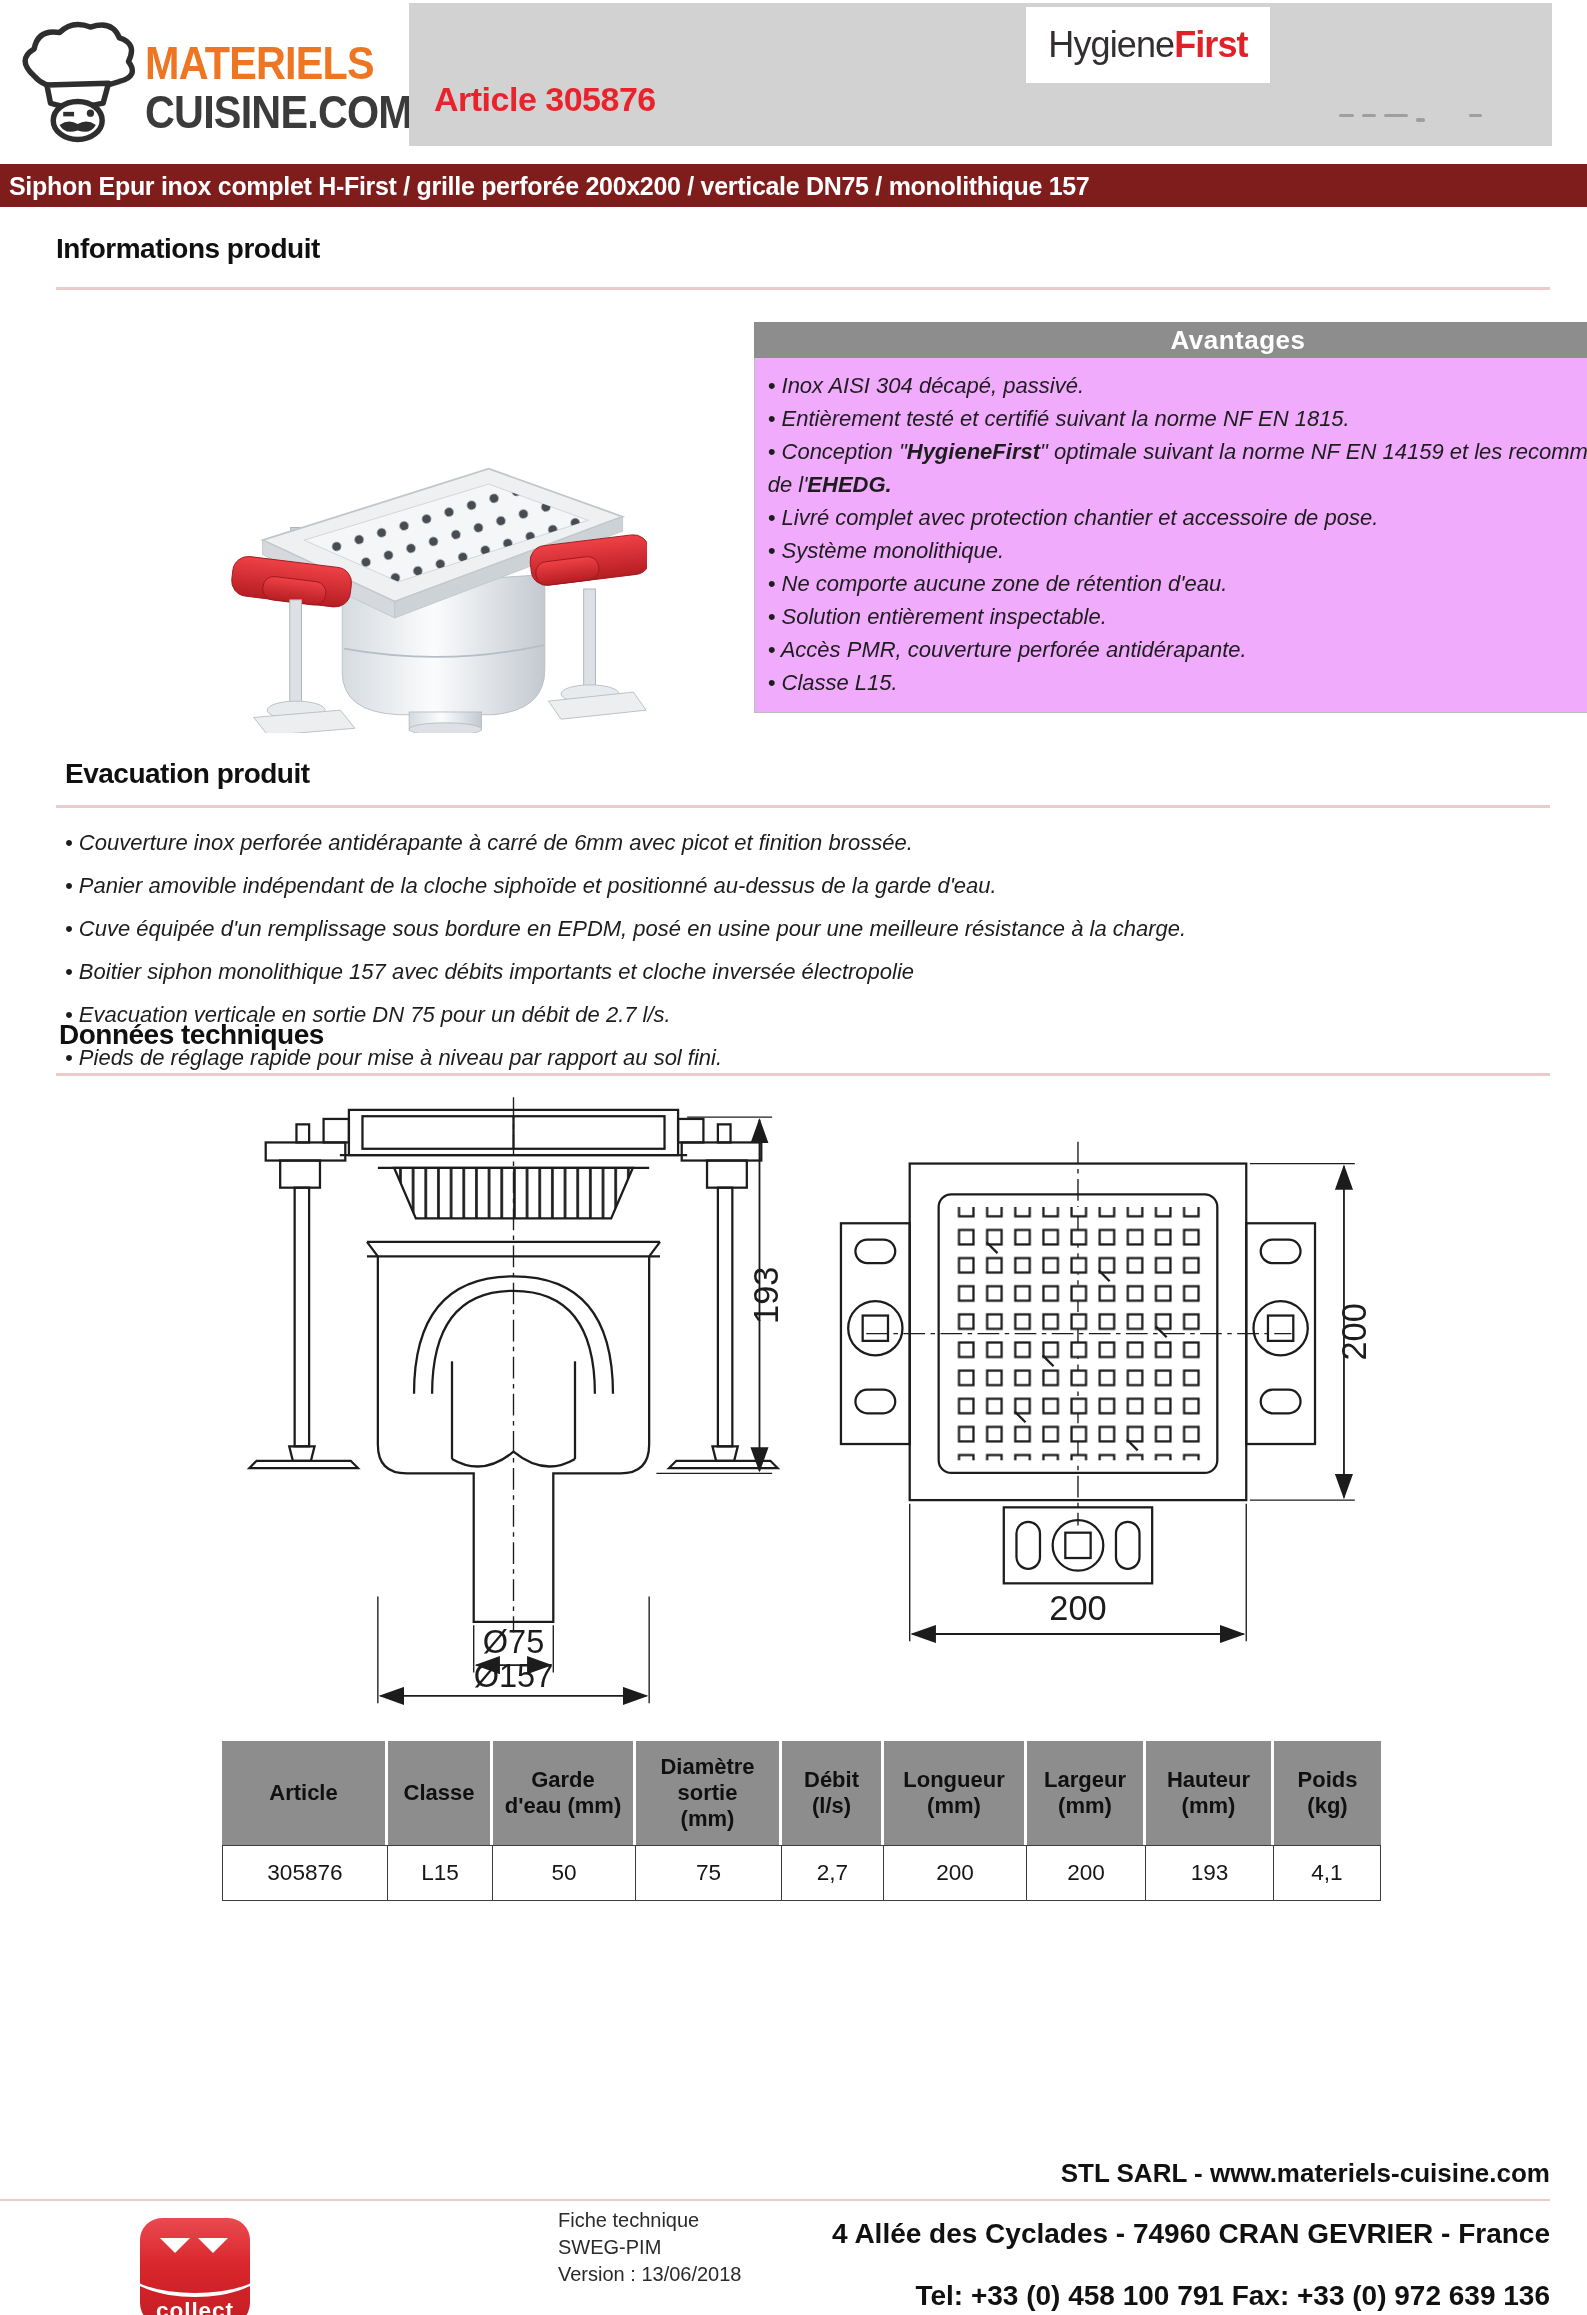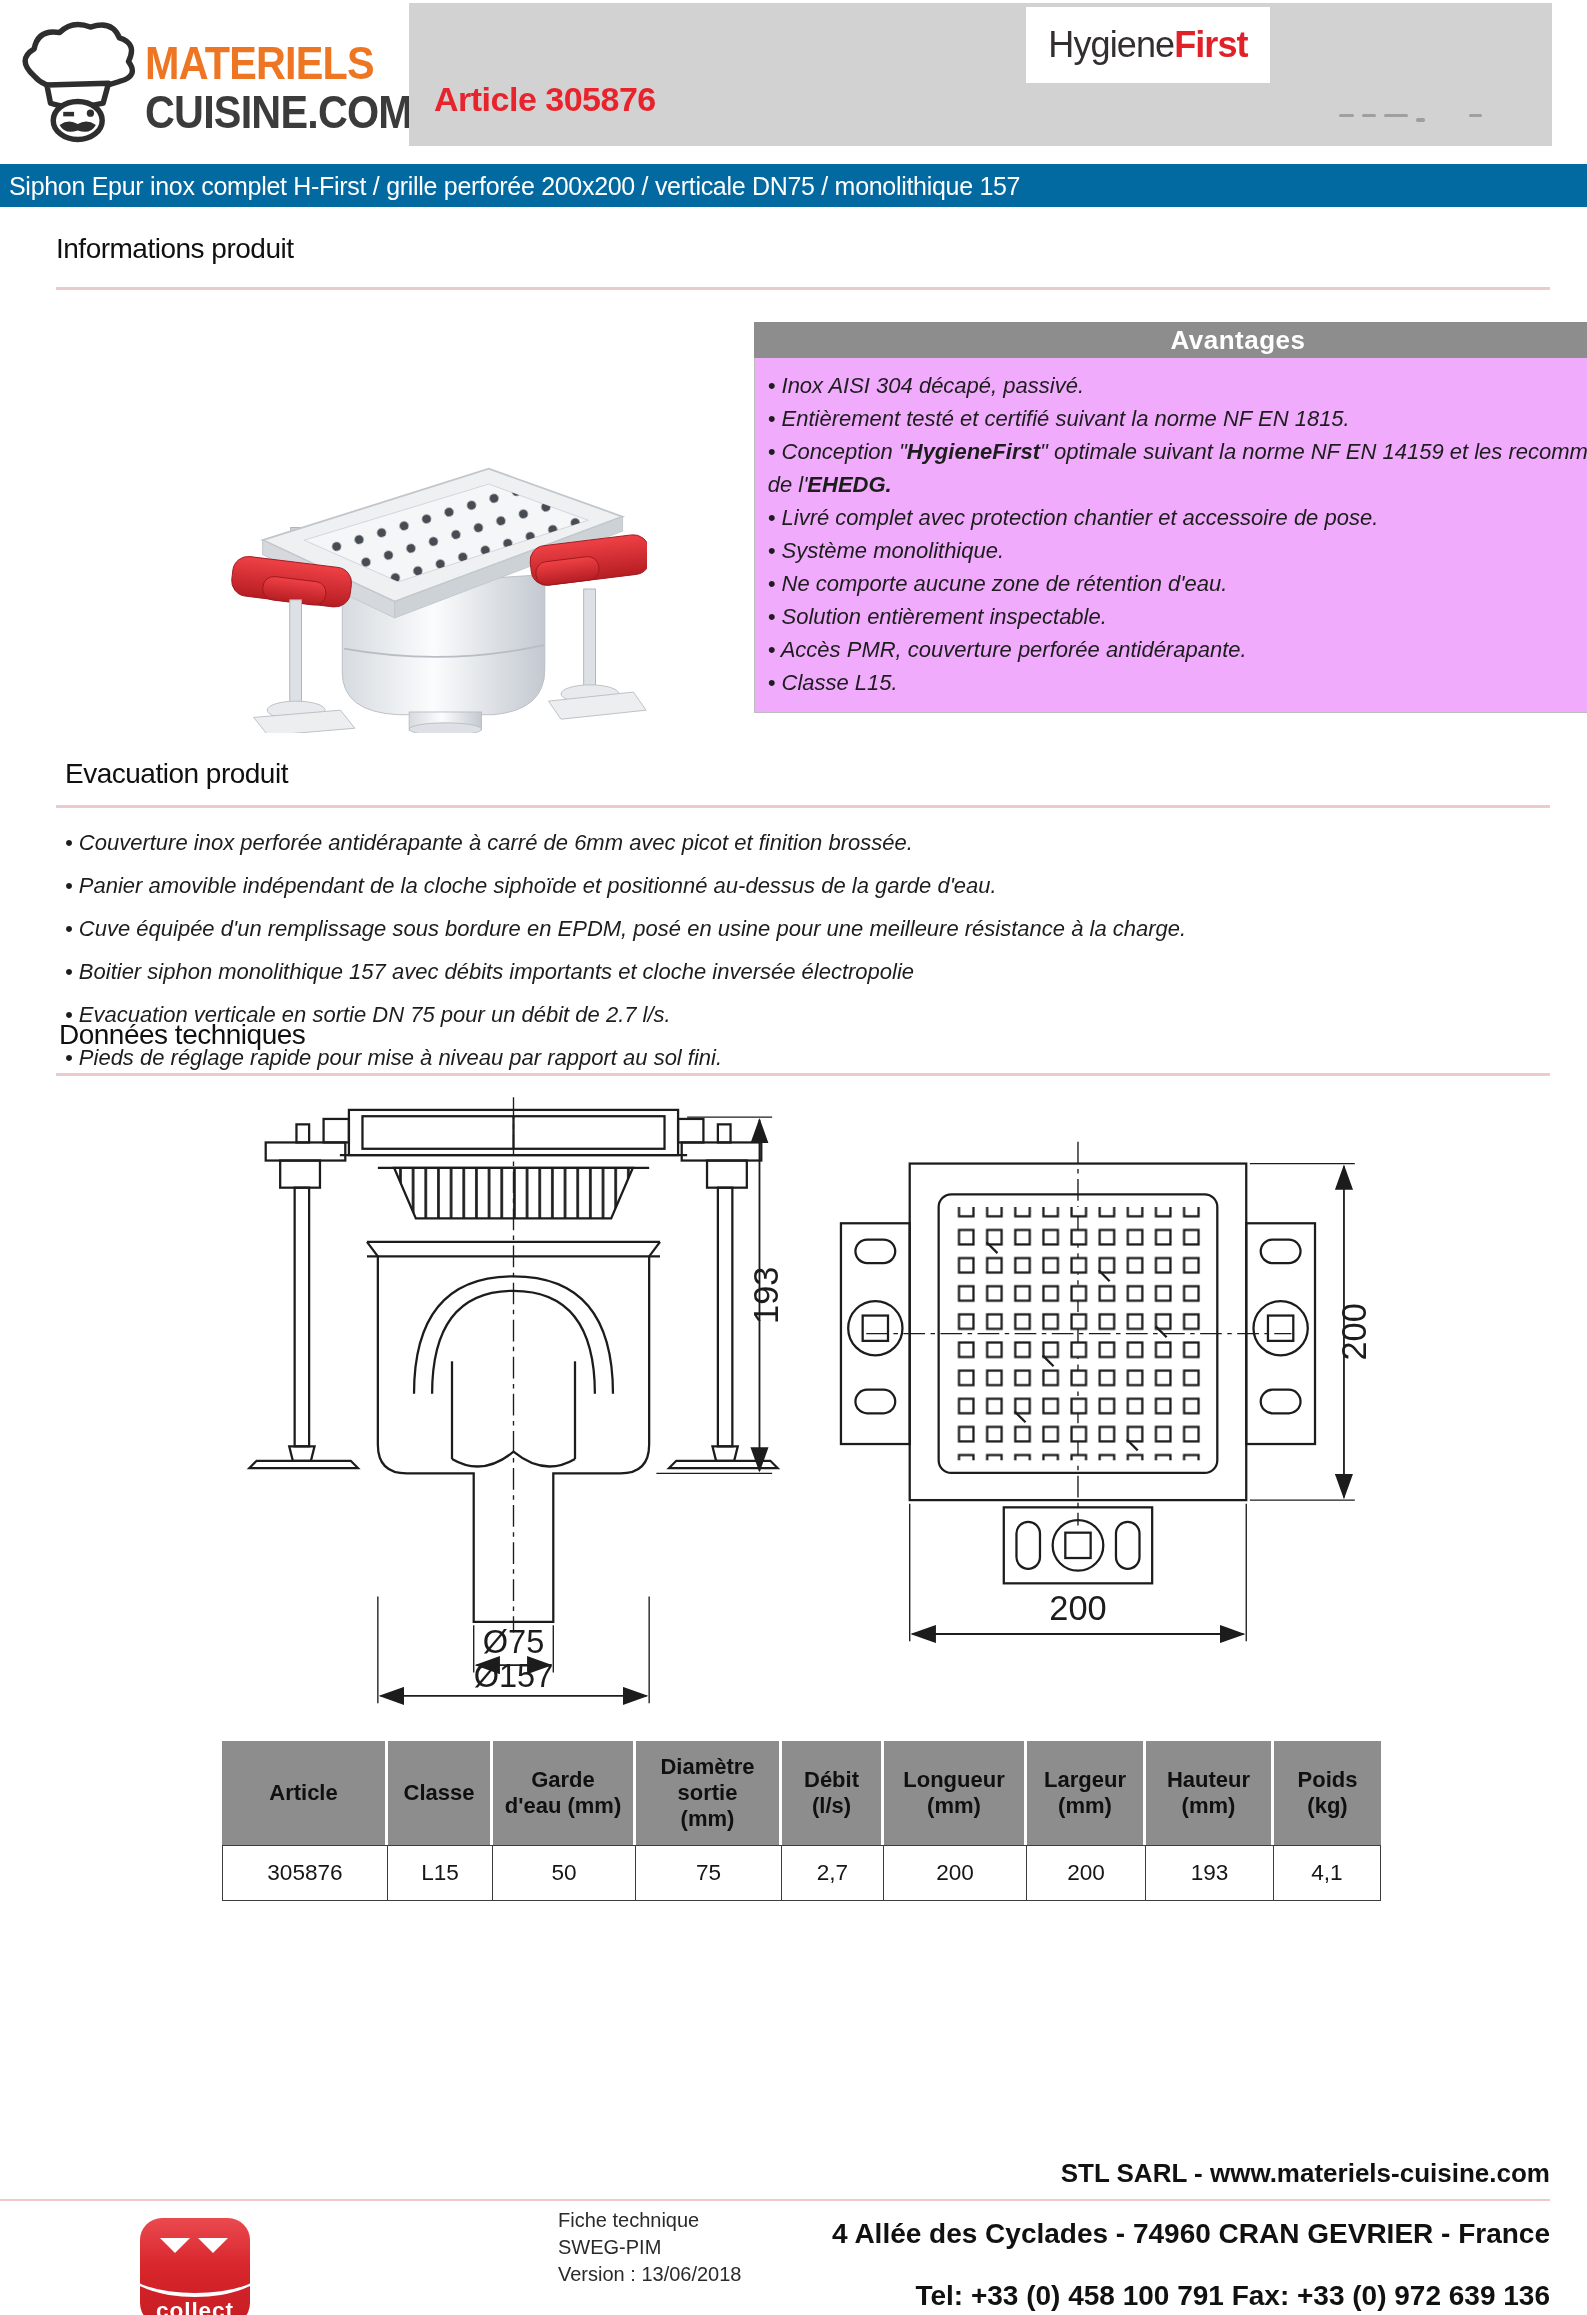--- a/index.html
+++ b/index.html
@@ -18,26 +18,26 @@
            display:flex;align-items:center;justify-content:center;font-size:36px;letter-spacing:-0.9px;}
   .hyg1{color:#332f30;}
   .hyg2{color:#e02127;font-weight:bold;}
   .wm{left:1339px;top:109px;display:flex;gap:8.1px;align-items:center;}
   .wm i{display:block;width:14.5px;height:3.6px;background:#9f9f9f;border-radius:1.8px;}
   .wm i:nth-child(3){width:23.5px;}
   .wm i:nth-child(4){margin-top:9px;width:9px;}
   .wm i:nth-child(5){margin-left:36px;width:12.7px;}
 
   
-  .title-bar{left:0;top:164px;width:1588px;height:43px;background:#0369a1;color:#fff;
-             font-size:25px;font-weight:normal;line-height:44px;padding-left:9px;box-sizing:border-box;
+  .title-bar{left:0;top:164px;width:1588px;height:43px;background:#7f1d1d;color:#fff;
+             font-size:25px;font-weight:bold;line-height:44px;padding-left:9px;box-sizing:border-box;
              white-space:nowrap;letter-spacing:-0.3px;}
 
   
-  .h-sec{font-size:28px;font-weight:normal;color:#101010;letter-spacing:-0.5px;}
+  .h-sec{font-size:28px;font-weight:bold;color:#101010;letter-spacing:-0.5px;}
   .hr-pink{height:2.7px;background:#edcbcd;}
 
   
   .avbox{left:754px;top:322px;width:968px;}
   .av-title{height:36px;background:#8d8d8d;color:#fff;font-size:26px;font-weight:bold;
             display:flex;align-items:center;justify-content:center;letter-spacing:0.5px;}
   .av-body{border:1.8px solid #bdbdbd;border-top:none;background:#f0abfc;
            padding:11px 12.7px 12.7px 12.7px;font-style:italic;font-size:22px;line-height:33px;color:#1d1d1d;}
   .av-body div{margin:0;}
   .blt::before{content:"• ";}

